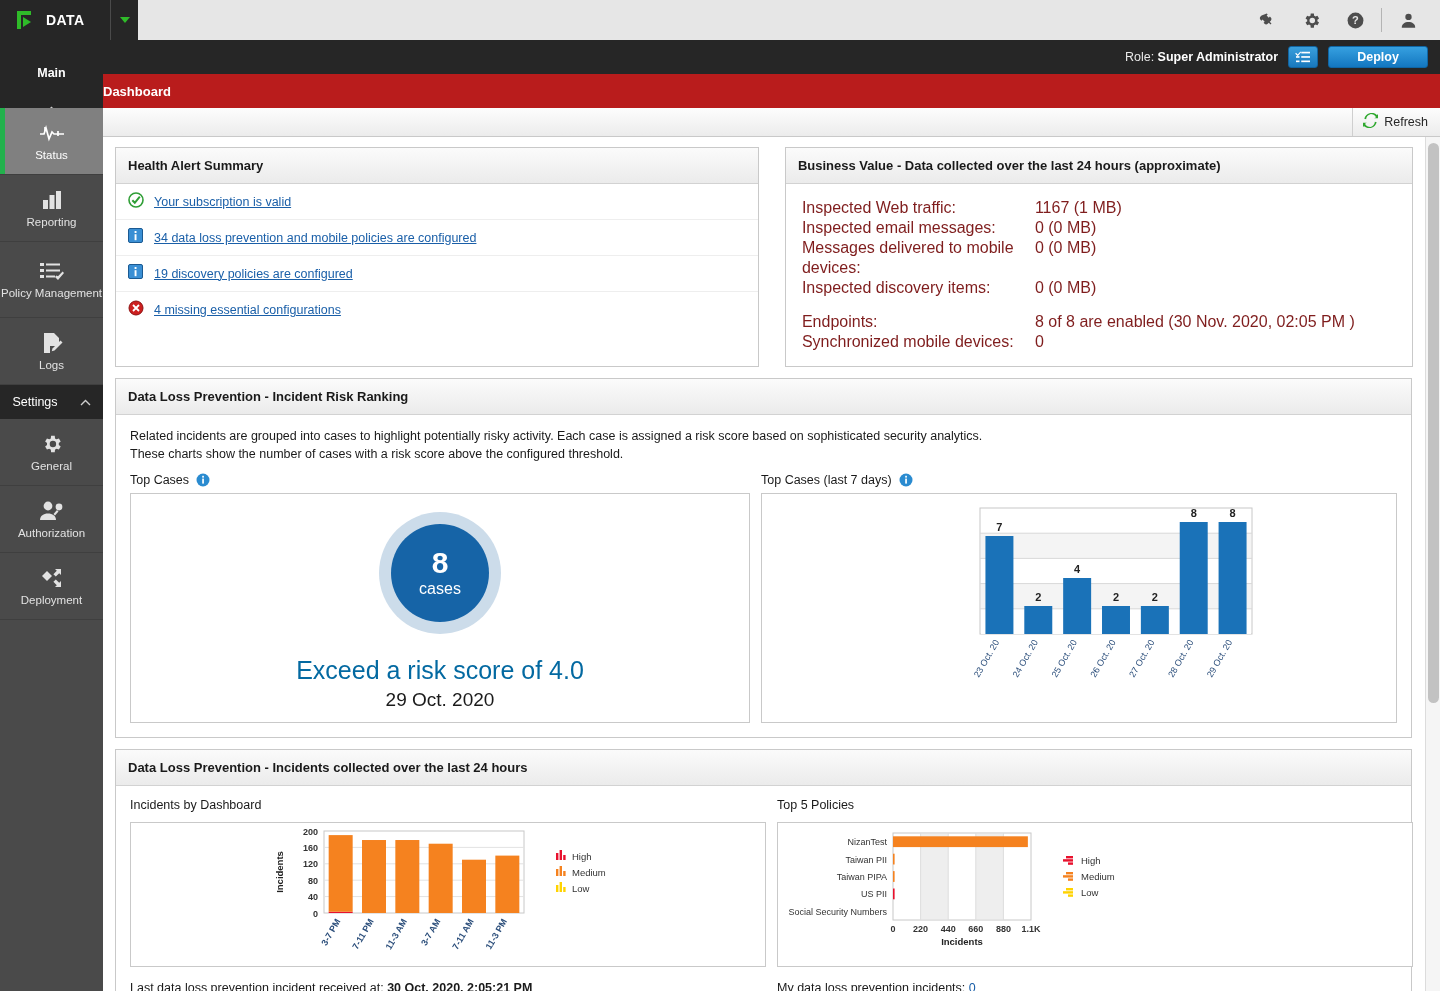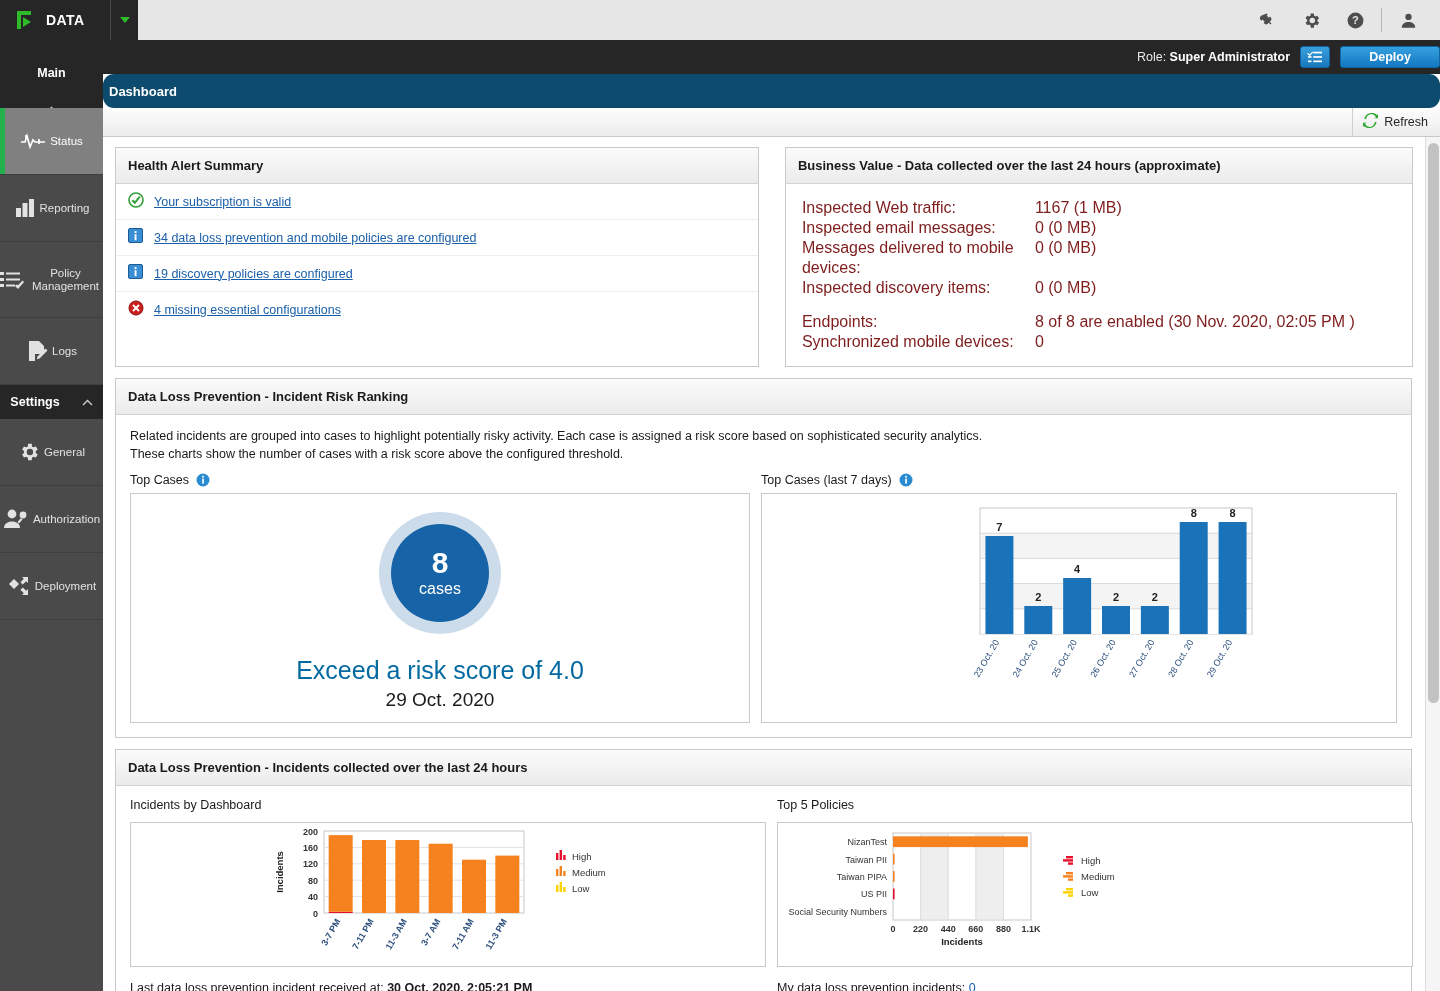--- a/index.html
+++ b/index.html
@@ -38,21 +38,21 @@
     width: 44px; height: 40px; display: flex; align-items: center; justify-content: center;
     color: #4d4d4d;
   }
   #tb-divider { width: 1px; height: 24px; background: #b4b4b4; margin: 0 4px; }
 
   
   #rolebar {
     position: absolute; top: 40px; left: 0; width: 1440px; height: 34px;
     background: #262626;
     display: flex; align-items: center; justify-content: flex-end;
-    gap: 10px;
+    padding-right: 12px; gap: 10px;
   }
   #role-label { color: #e8e8e8; font-size: 12.5px; }
   #role-label b { color: #ffffff; }
   #role-list-btn {
     width: 30px; height: 22px; border-radius: 3px;
     background: linear-gradient(#3a9fdc, #1878bd);
     border: 1px solid #1164a0;
     display: flex; align-items: center; justify-content: center; color: #fff;
   }
   #deploy-btn {
@@ -67,43 +67,43 @@
   #sidebar {
     position: absolute; top: 74px; left: 0; width: 103px; height: 917px;
     background: #4a4a4a;
   }
   #side-main {
     height: 34px; background: #262626; color: #ffffff;
     display: flex; align-items: center; justify-content: center; gap: 22px;
     font-size: 12.5px; font-weight: bold; flex-direction: column;
   }
   .side-item {
-    height: 67px; display: flex; flex-direction: row;
+    height: 67px; display: flex; flex-direction: column;
     align-items: center; justify-content: center; gap: 4px;
     color: #e2e2e2; font-size: 11.5px; text-align: center; line-height: 1.12;
     border-bottom: 1px solid #3f3f3f;
     position: relative;
   }
   .side-item.tall { height: 76px; }
   .side-item.active { background: #808080; color: #ffffff; }
   .side-item.active::before {
     content: ""; position: absolute; left: 0; top: 0; bottom: 0;
     width: 5px; background: #22b14c;
   }
   .side-ico { height: 24px; display: flex; align-items: center; justify-content: center; }
   #side-settings {
     height: 34px; background: #262626; color: #ffffff;
     display: flex; align-items: center; justify-content: center; gap: 22px;
-    font-size: 12.5px; font-weight: bold;
+    font-size: 12.5px; font-weight: normal;
   }
 
   
   #pagehdr {
     position: absolute; top: 74px; left: 103px; width: 1337px; height: 34px;
-    background: #0c4a6e; display: flex; align-items: center; padding-left: 6px; border-radius: 11px;
+    background: #b91c1c; display: flex; align-items: center; padding-left: 0;
   }
   #pagehdr-title { color: #ffffff; font-size: 13px; font-weight: bold; }
 
   
   #toolbar {
     position: absolute; top: 108px; left: 103px; width: 1337px; height: 29px;
     background: linear-gradient(#fdfdfd, #ececec);
     border-bottom: 1px solid #c9c9c9;
     display: flex; align-items: center; justify-content: flex-end;
   }

